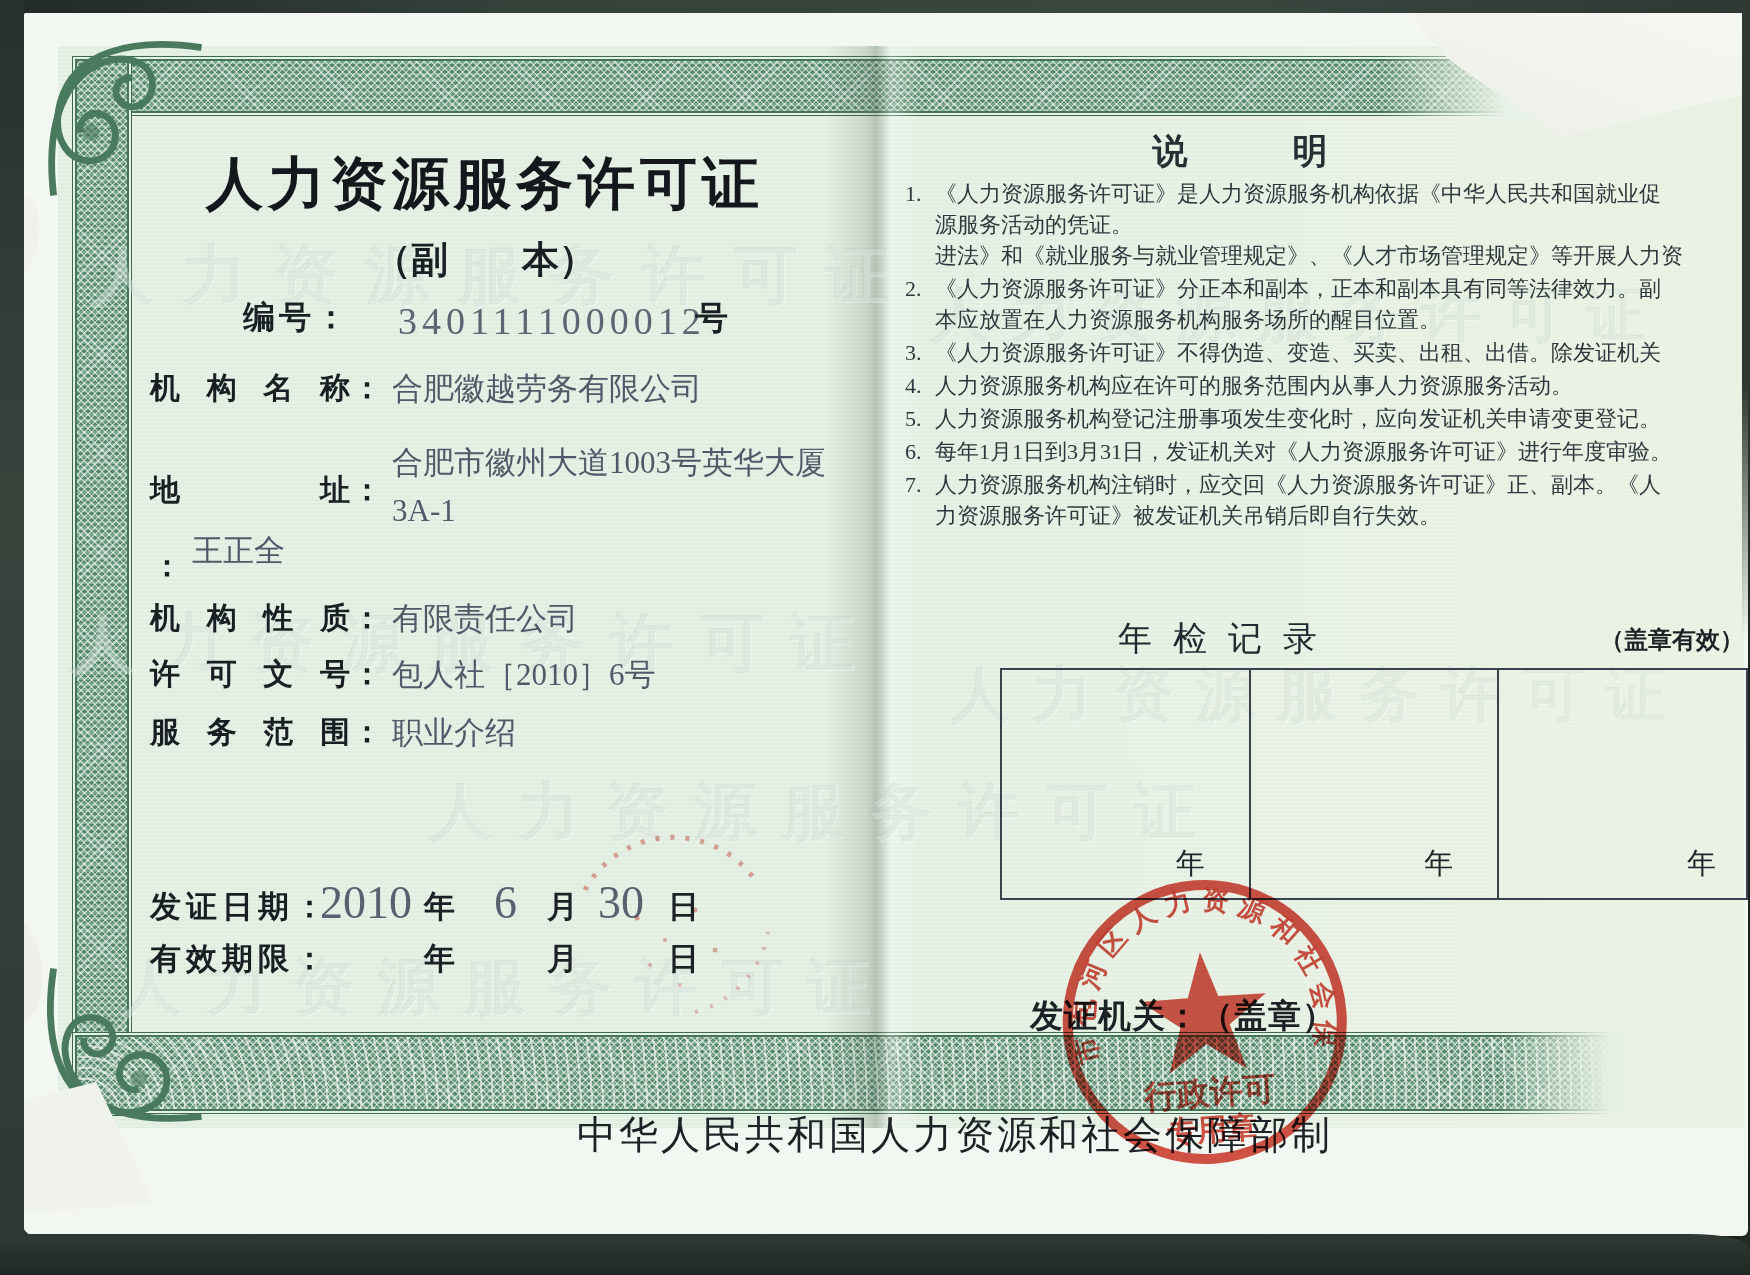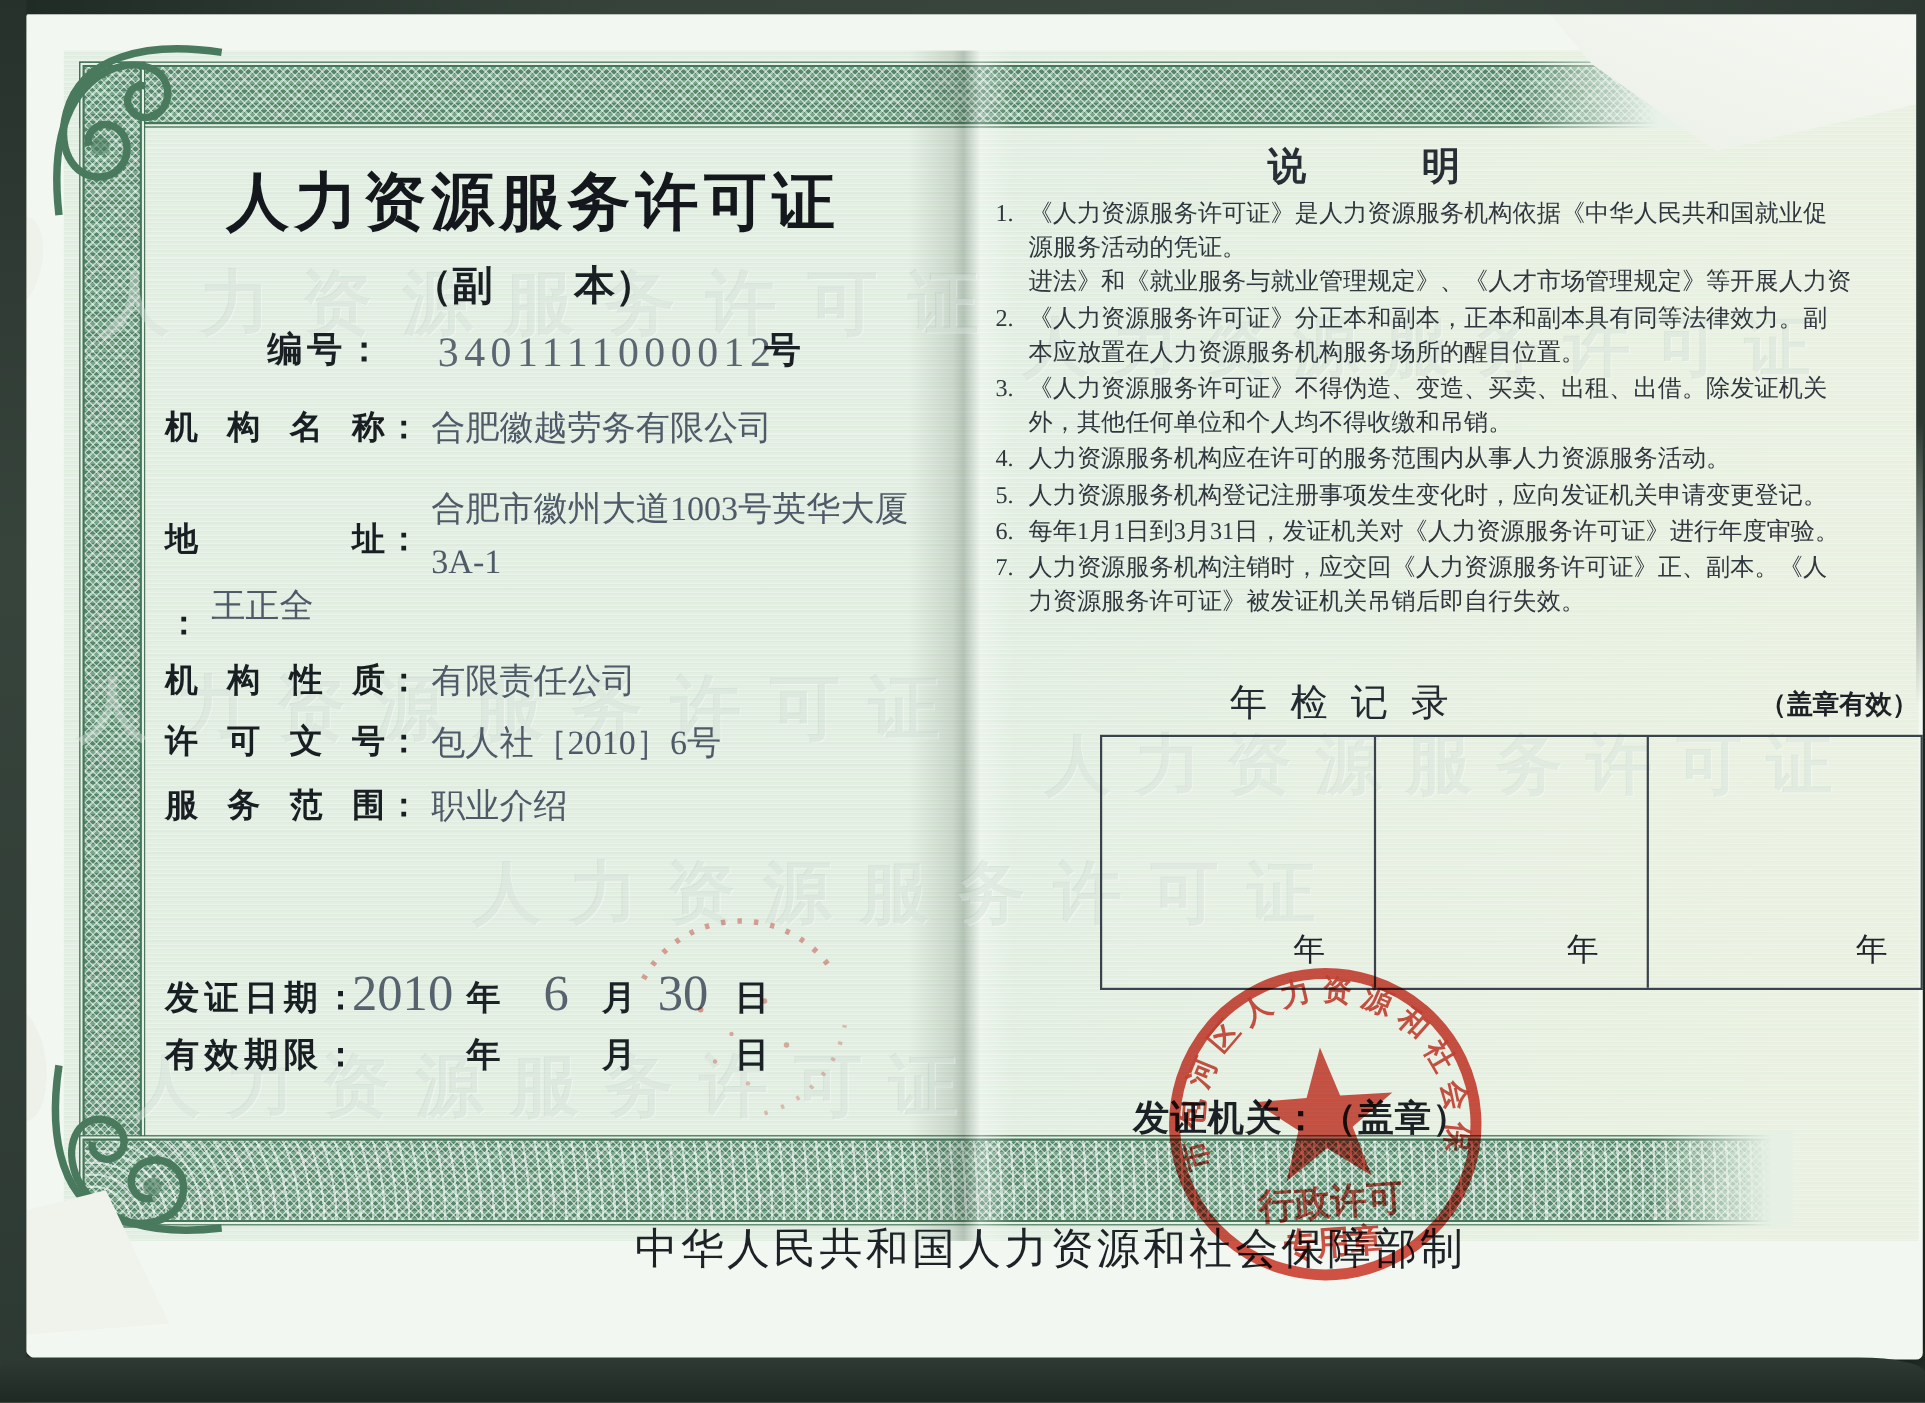--- a/index.html
+++ b/index.html
@@ -207,21 +207,20 @@
         <div class="instr-line"><span class="instr-num">1.</span>《人力资源服务许可证》是人力资源服务机构依据《中华人民共和国就业促</div>
         <div class="instr-line" style="padding-left: 30px;">源服务活动的凭证。</div>
         <div class="instr-line" style="padding-left: 30px;">进法》和《就业服务与就业管理规定》、《人才市场管理规定》等开展人力资</div>
       </div>
       <div class="instr-item">
         <div class="instr-line"><span class="instr-num">2.</span>《人力资源服务许可证》分正本和副本，正本和副本具有同等法律效力。副</div>
         <div class="instr-line" style="padding-left: 30px;">本应放置在人力资源服务机构服务场所的醒目位置。</div>
       </div>
       <div class="instr-item">
         <div class="instr-line"><span class="instr-num">3.</span>《人力资源服务许可证》不得伪造、变造、买卖、出租、出借。除发证机关</div>
-        <div class="instr-line" style="padding-left: 30px;">外，其他任何单位和个人均不得收缴和吊销。</div>
       </div>
       <div class="instr-item">
         <div class="instr-line"><span class="instr-num">4.</span>人力资源服务机构应在许可的服务范围内从事人力资源服务活动。</div>
       </div>
       <div class="instr-item">
         <div class="instr-line"><span class="instr-num">5.</span>人力资源服务机构登记注册事项发生变化时，应向发证机关申请变更登记。</div>
       </div>
       <div class="instr-item">
         <div class="instr-line"><span class="instr-num">6.</span>每年1月1日到3月31日，发证机关对《人力资源服务许可证》进行年度审验。</div>
       </div>

